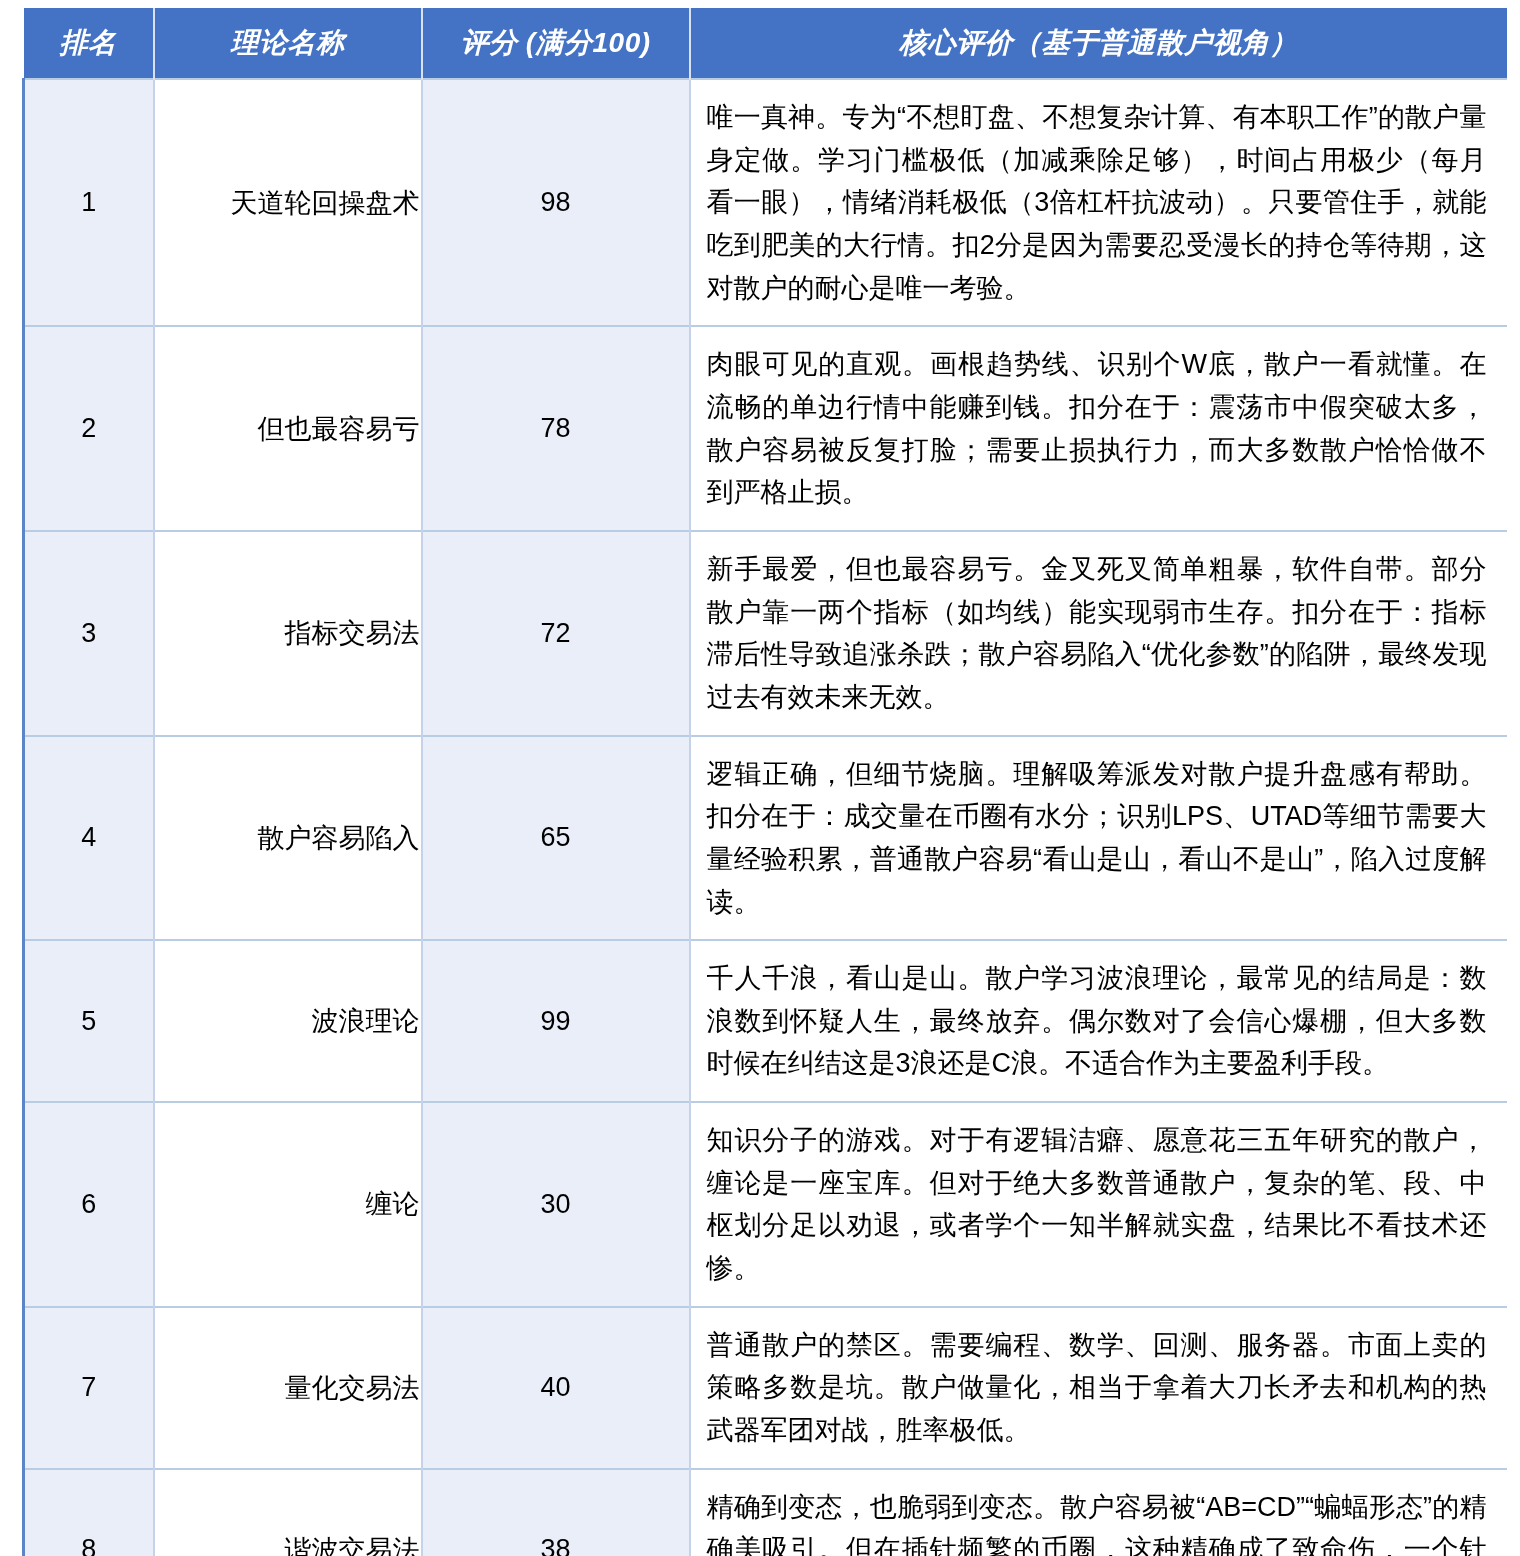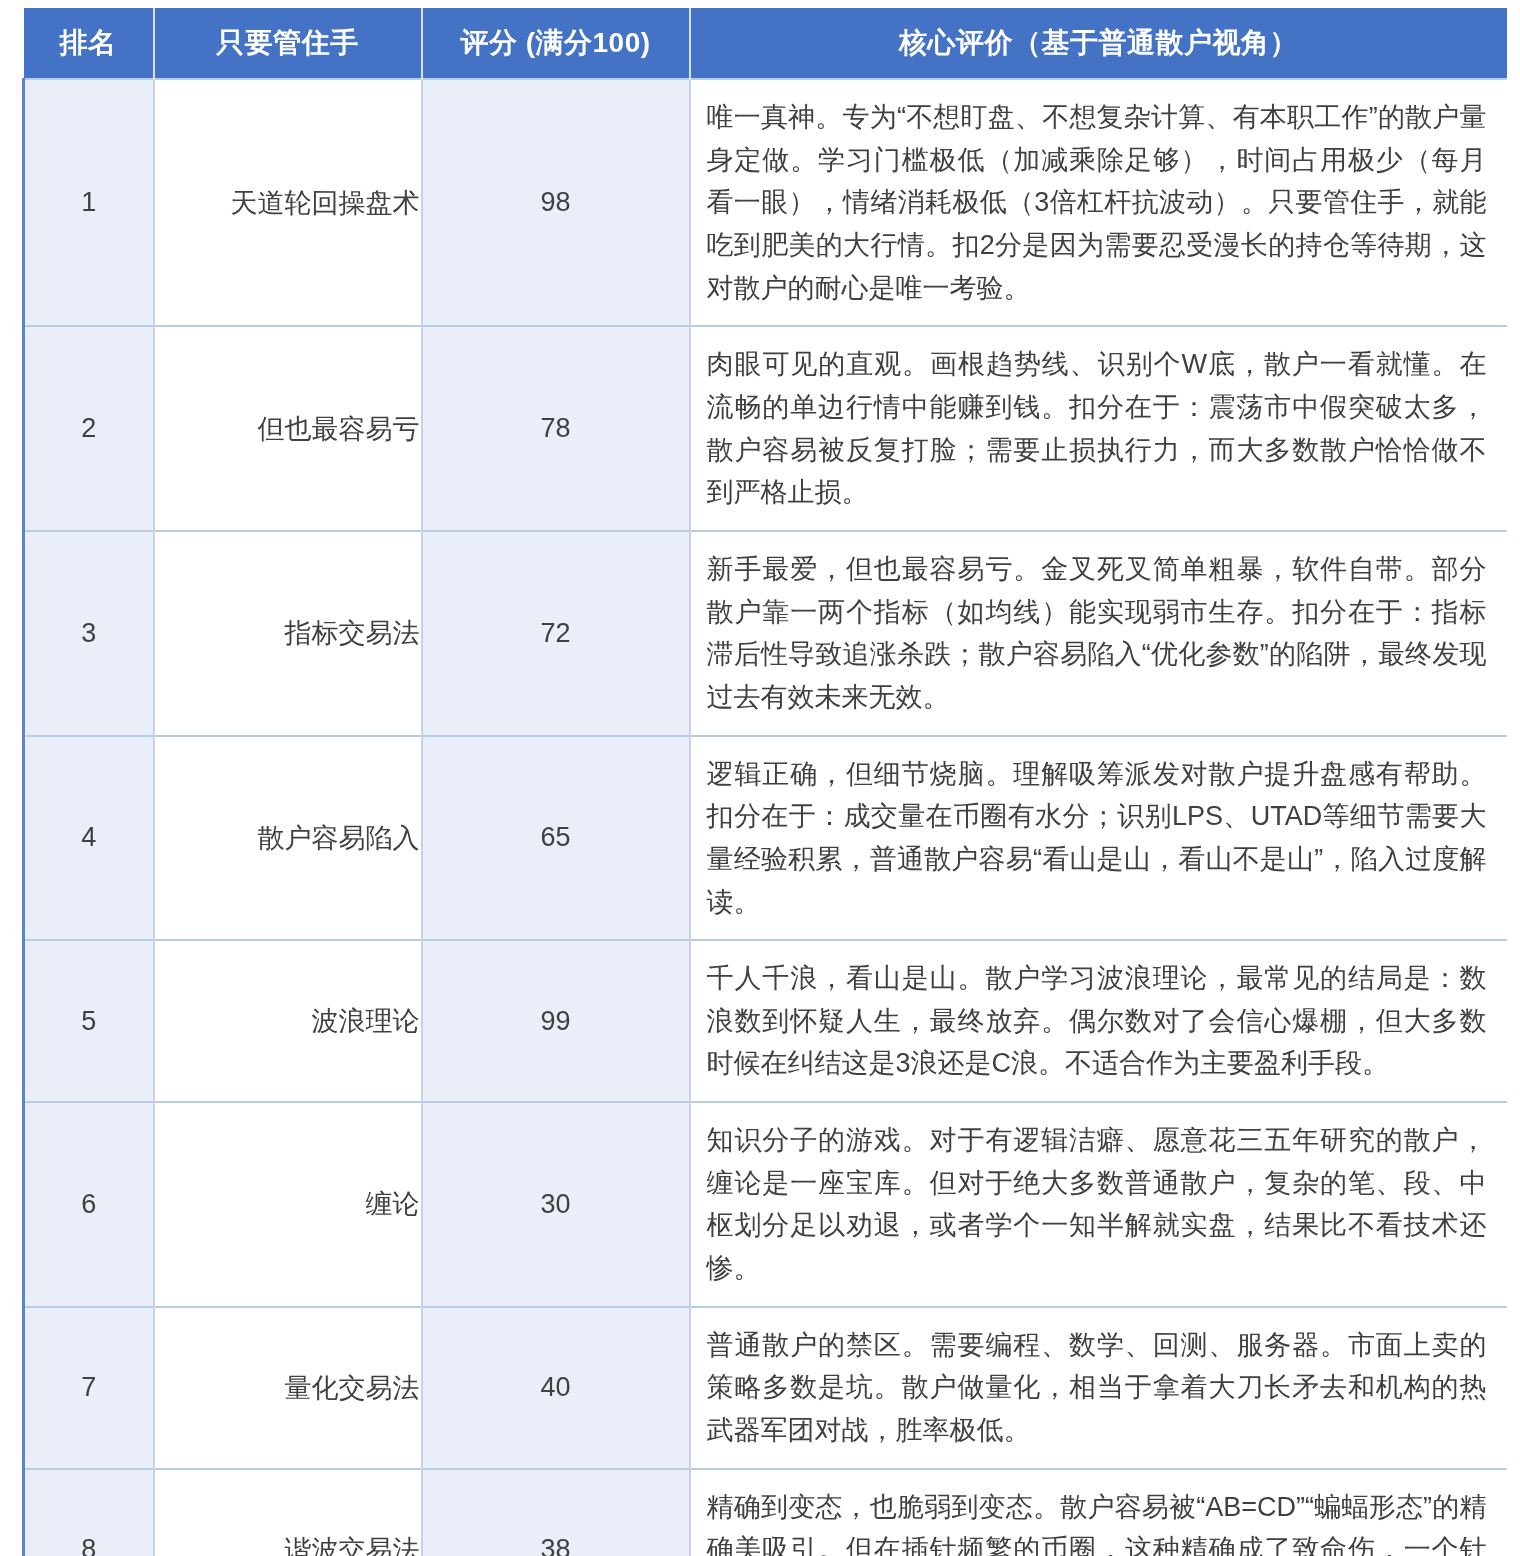--- a/index.html
+++ b/index.html
@@ -35,29 +35,30 @@
     background: #4472c4;
     color: #ffffff;
     font-size: 28px;
     font-weight: bold;
     text-align: center;
     vertical-align: middle;
     height: 70px;
     padding: 0 6px;
     border-right: 2px solid #d9e2f3;
     letter-spacing: 0.5px;
+    font-style: italic;
   }
   thead th:last-child { border-right: none; }
 
   tbody td {
     border-top: 2px solid #b8cce4;
     border-right: 2px solid #c5d3ea;
     vertical-align: middle;
     font-size: 27px;
-    color: #404040;
+    color: #000000;
   }
   tbody td:last-child { border-right: none; }
   tbody tr:last-child td { border-bottom: 3px solid #9db7e0; }
 
   td.cell-rank {
     background: #eaeef8;
     text-align: center;
     border-left: 3px solid #5b84c9;
   }
   td.cell-theory {
@@ -89,21 +90,21 @@
   <table class="ranking-table">
     <colgroup>
       <col class="col-rank">
       <col class="col-theory">
       <col class="col-score">
       <col class="col-comment">
     </colgroup>
     <thead>
       <tr>
         <th>排名</th>
-        <th>只要管住手</th>
+        <th>理论名称</th>
         <th>评分 (满分100)</th>
         <th>核心评价（基于普通散户视角）</th>
       </tr>
     </thead>
     <tbody id="table-body">
         <tr>
           <td class="cell-rank"><span>1</span></td>
           <td class="cell-theory"><span>天道轮回操盘术</span></td>
           <td class="cell-score"><span>98</span></td>
           <td class="cell-comment">

